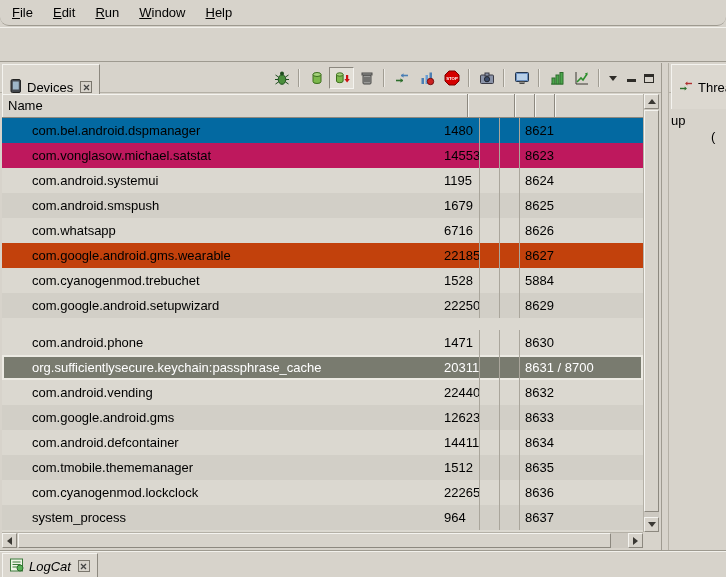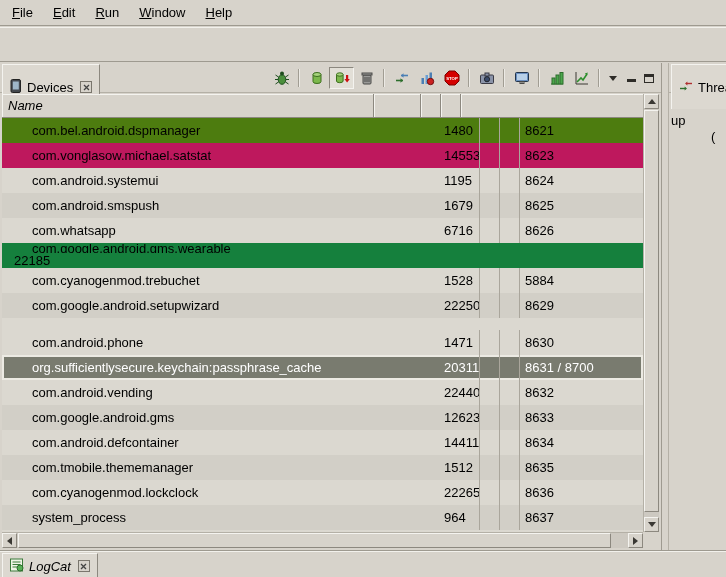--- a/index.html
+++ b/index.html
@@ -11,20 +11,21 @@
     font-family: "Liberation Sans", sans-serif;
     font-size: 13px; color: #000;
   }
 
   
   .menubar {
     position: absolute; top: 0; left: 0; width: 100%; height: 26px;
     display: flex; align-items: center;
     background: #d7d3cb; border-bottom: 1px solid #9e9a90;
     padding-left: 2px;
+    border-radius: 9px;
   }
   .menu-item { padding: 3px 10px; cursor: default; }
   .menu-item u { text-decoration: underline; }
 
   
   .topstrip {
     position: absolute; top: 27px; left: 0; width: 100%; height: 35px;
     background: #d7d3cb; border-bottom: 1px solid #9e9a90;
     box-shadow: inset 0 1px 0 #f2f1ec;
   }
@@ -68,21 +69,21 @@
 
   
   .table { position: absolute; top: 31px; left: 2px; right: 2px; bottom: 2px; background: #d7d3cb; }
   .thead { position: absolute; top: 0; left: 0; right: 16px; height: 24px; display: flex; }
   .hcell {
     background: #d7d3cb; padding: 4px 6px 0;
     border-right: 1px solid #8c887f; border-bottom: 1px solid #8c887f;
     box-shadow: inset 1px 1px 0 #f4f3ef;
     overflow: hidden; white-space: nowrap;
   }
-  .hcell.c-name { width: 372px; font-style: italic; }
+  .hcell.c-name { width: 466px; }
   .hcell.c-pid  { width: 47px; }
   .hcell.c-n    { width: 20px; }
   .hcell.c-port { flex: 1; border-right: none; }
 
   .tbody { position: absolute; top: 24px; left: 0; right: 16px; bottom: 16px; overflow: hidden; background: #dbd8d0; }
   .trow { height: 25px; display: flex; align-items: stretch; }
   .trow > div { display: flex; align-items: center; }
   .cell-name { width: 430px; padding-left: 30px; overflow: hidden; white-space: nowrap; }
   .cell-pid  { width: 47px; padding-left: 12px; }
   .cell-n    { width: 20px; border-left: 1px solid #aaa69c; }
@@ -259,21 +260,21 @@
     <div class="table">
       <div class="thead">
         <div class="hcell c-name">Name</div>
         <div class="hcell c-pid"></div>
         <div class="hcell c-n"></div>
         <div class="hcell c-n"></div>
         <div class="hcell c-port"></div>
       </div>
 
       <div class="tbody">
-          <div class="trow" style="background: #4d7c0f;">
+          <div class="trow" style="background: #0369a1;">
           <div class="cell-name">com.bel.android.dspmanager</div>
           <div class="cell-pid">1480</div>
           <div class="cell-n"></div>
           <div class="cell-n"></div>
           <div class="cell-port">8621</div>
         </div>
           <div class="trow" style="background: #be185d;">
           <div class="cell-name">com.vonglasow.michael.satstat</div>
           <div class="cell-pid">14553</div>
           <div class="cell-n"></div>
@@ -294,21 +295,21 @@
           <div class="cell-n"></div>
           <div class="cell-port">8625</div>
         </div>
           <div class="trow" style="background: rgb(219, 216, 208);">
           <div class="cell-name">com.whatsapp</div>
           <div class="cell-pid">6716</div>
           <div class="cell-n"></div>
           <div class="cell-n"></div>
           <div class="cell-port">8626</div>
         </div>
-          <div class="trow" style="background: #15803d; flex-direction: column;">
+          <div class="trow" style="background: #c2410c;">
           <div class="cell-name">com.google.android.gms.wearable</div>
           <div class="cell-pid">22185</div>
           <div class="cell-n"></div>
           <div class="cell-n"></div>
           <div class="cell-port">8627</div>
         </div>
           <div class="trow" style="background: rgb(219, 216, 208);">
           <div class="cell-name">com.cyanogenmod.trebuchet</div>
           <div class="cell-pid">1528</div>
           <div class="cell-n"></div>

